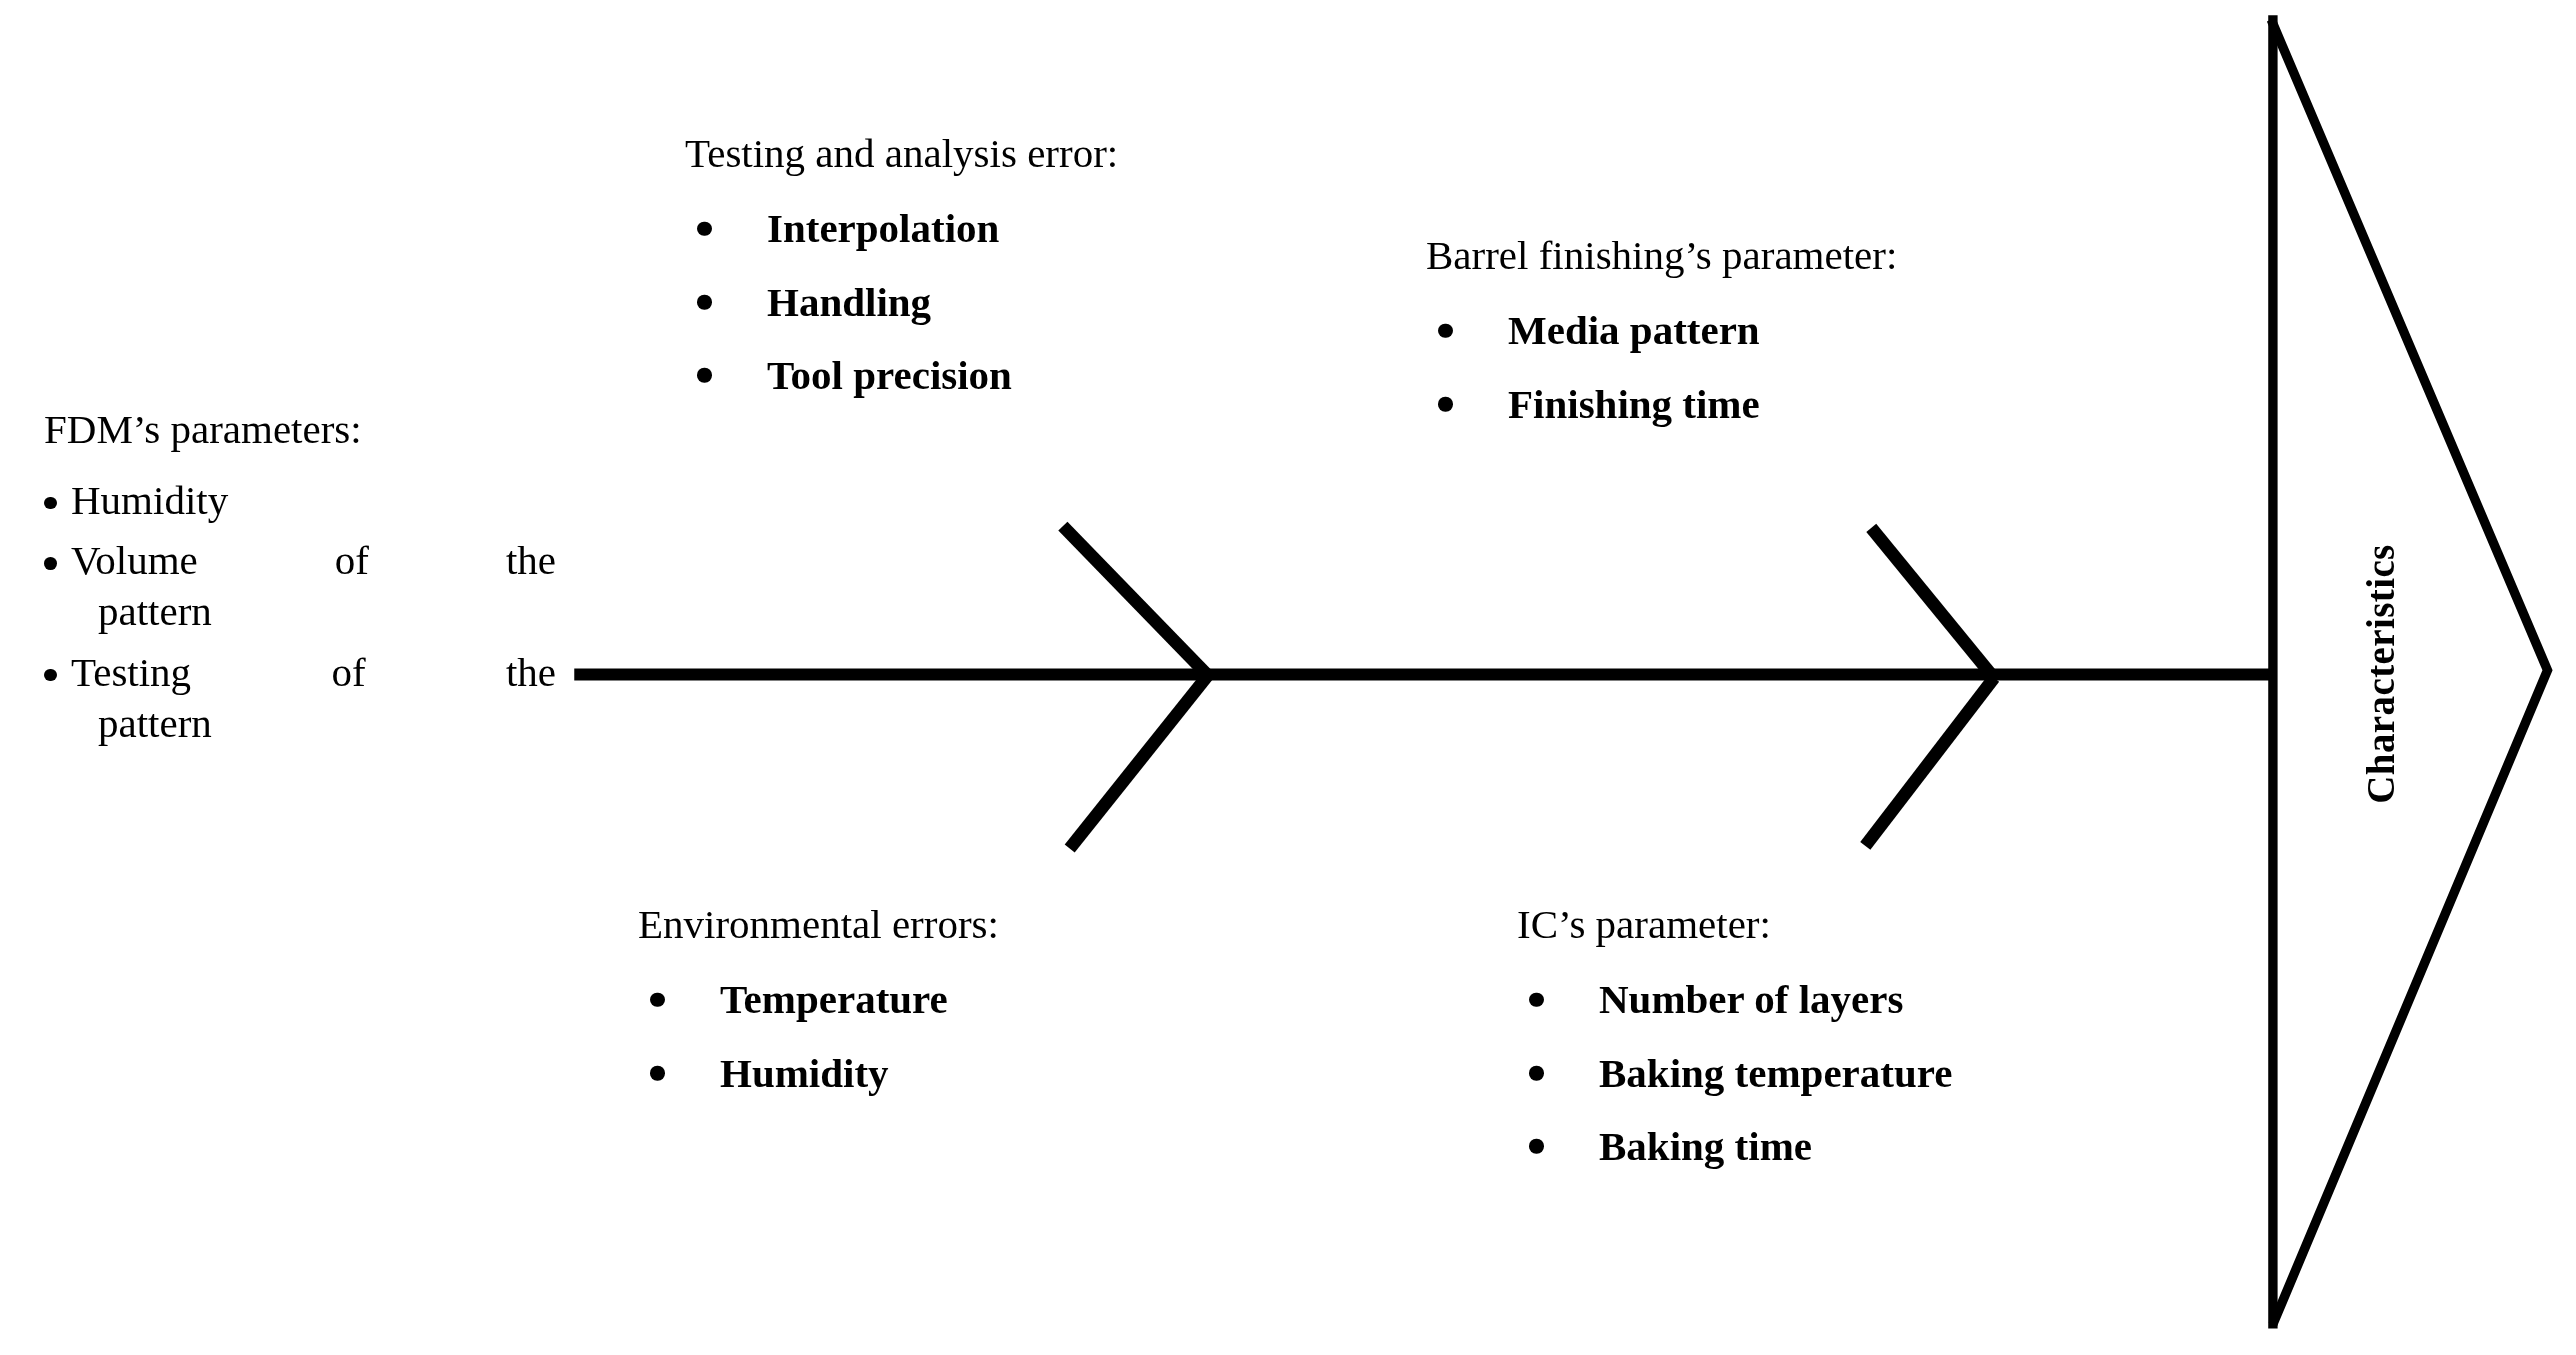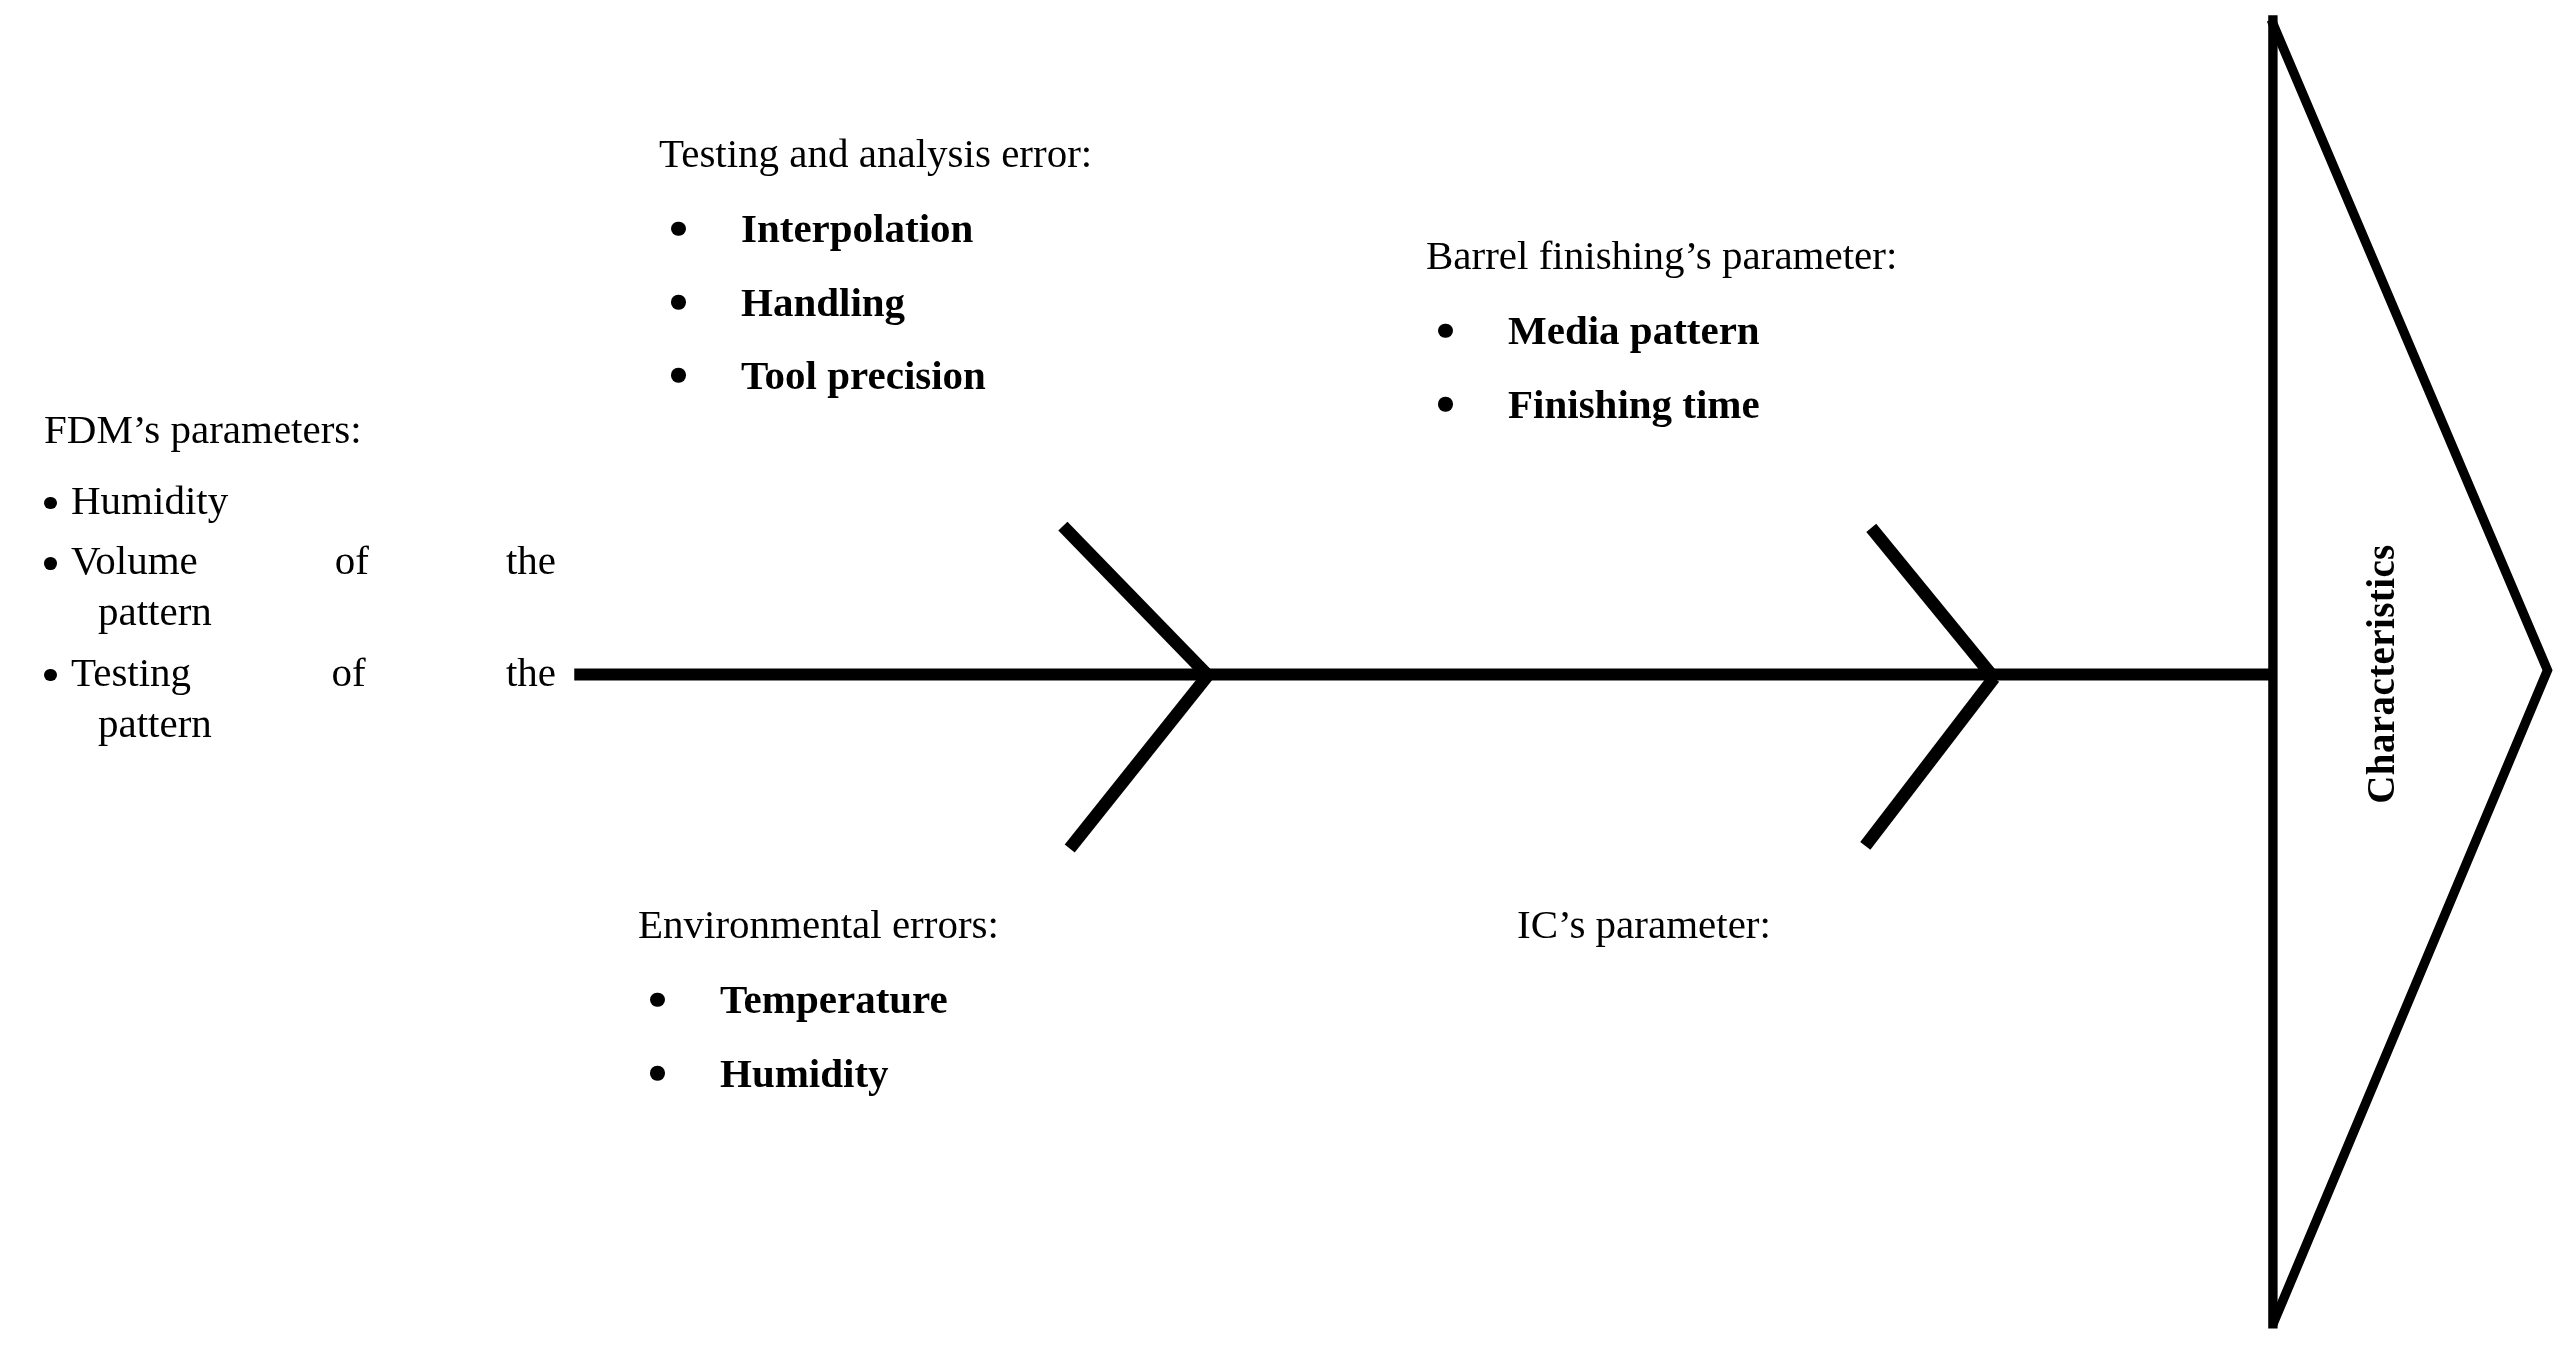--- a/index.html
+++ b/index.html
@@ -103,21 +103,21 @@
     text-align: justify;
     text-align-last: justify;
   }
   #block-fdm .fdm-list li .line2 {
     display: block;
     padding-left: 27px;
     text-align: left;
   }
 
   
-  #block-testing { left: 659px; top: 128px; }
+  #block-testing { left: 685px; top: 128px; }
   #block-barrel  { left: 1426px; top: 230px; }
   #block-env     { left: 638px; top: 899px; }
   #block-ic      { left: 1517px; top: 899px; }
 
   #block-testing .cat-title { margin-bottom: 24px; }
   #block-barrel  .cat-title { margin-bottom: 24px; }
   #block-env     .cat-title { margin-bottom: 24px; }
   #block-ic      .cat-title { margin-bottom: 24px; }
 
   
@@ -219,16 +219,30 @@
       </li>
       <li>
         <span class="bullet"></span>
         <span>Humidity</span>
       </li>
     </ul>
   </div>
 
   <div id="block-ic" class="cat-block">
     <div class="cat-title">IC’s parameter:</div>
+    <ul class="cat-list">
+      <li>
+        <span class="bullet"></span>
+        <span>Number of layers</span>
+      </li>
+      <li>
+        <span class="bullet"></span>
+        <span>Baking temperature</span>
+      </li>
+      <li>
+        <span class="bullet"></span>
+        <span>Baking time</span>
+      </li>
+    </ul>
   </div>
 
 </div>
 
 
 </body></html>

